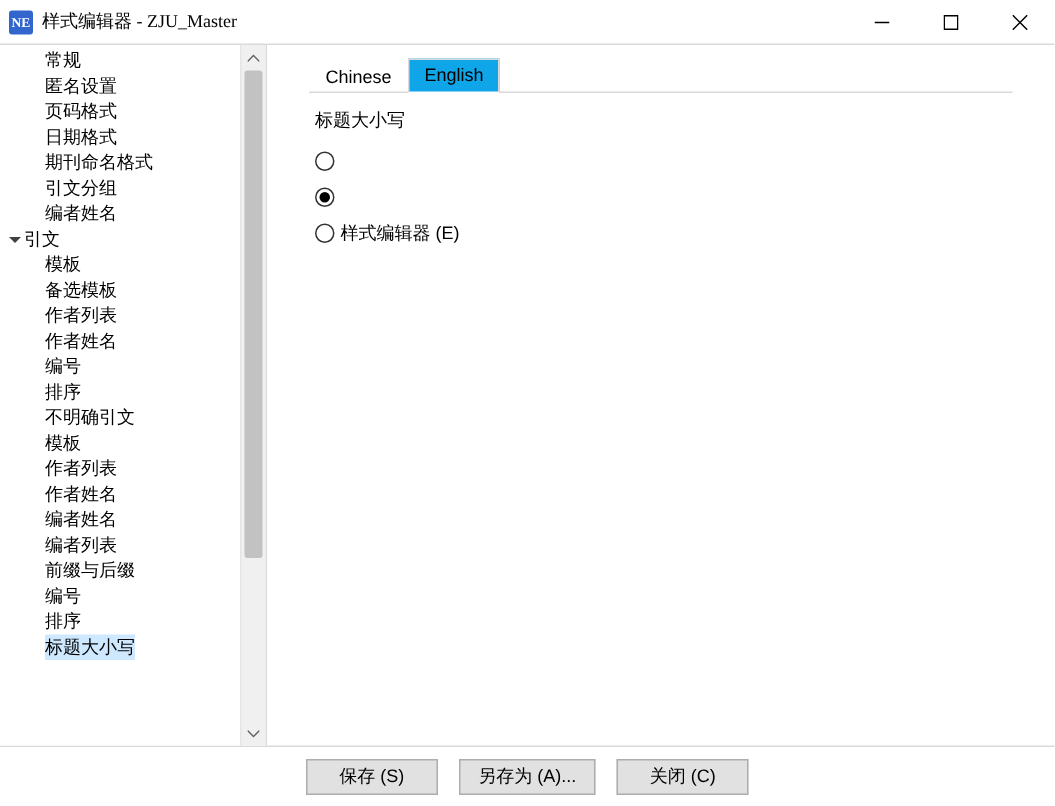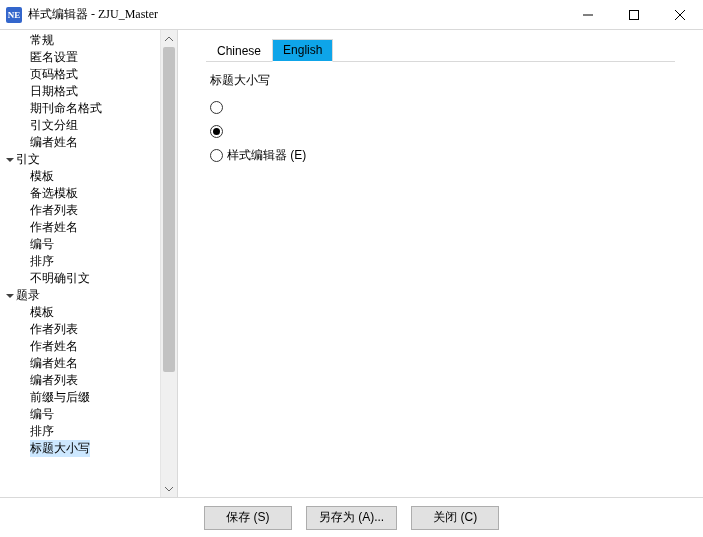--- a/index.html
+++ b/index.html
@@ -118,28 +118,20 @@
           <span class="node-label">编号</span>
         </div>
         <div class="tree-row d1">
           <span class="twisty"></span>
           <span class="node-label">排序</span>
         </div>
         <div class="tree-row d1">
           <span class="twisty"></span>
           <span class="node-label">不明确引文</span>
         </div>
-        <div class="tree-row d0">
-          <span class="twisty">
-            <svg viewBox="0 0 8 8">
-              <path d="M0 2 L4 6 L8 2" fill="#404040"></path>
-            </svg>
-          </span>
-          <span class="node-label">题录</span>
-        </div>
         <div class="tree-row d1">
           <span class="twisty"></span>
           <span class="node-label">模板</span>
         </div>
         <div class="tree-row d1">
           <span class="twisty"></span>
           <span class="node-label">作者列表</span>
         </div>
         <div class="tree-row d1">
           <span class="twisty"></span>

